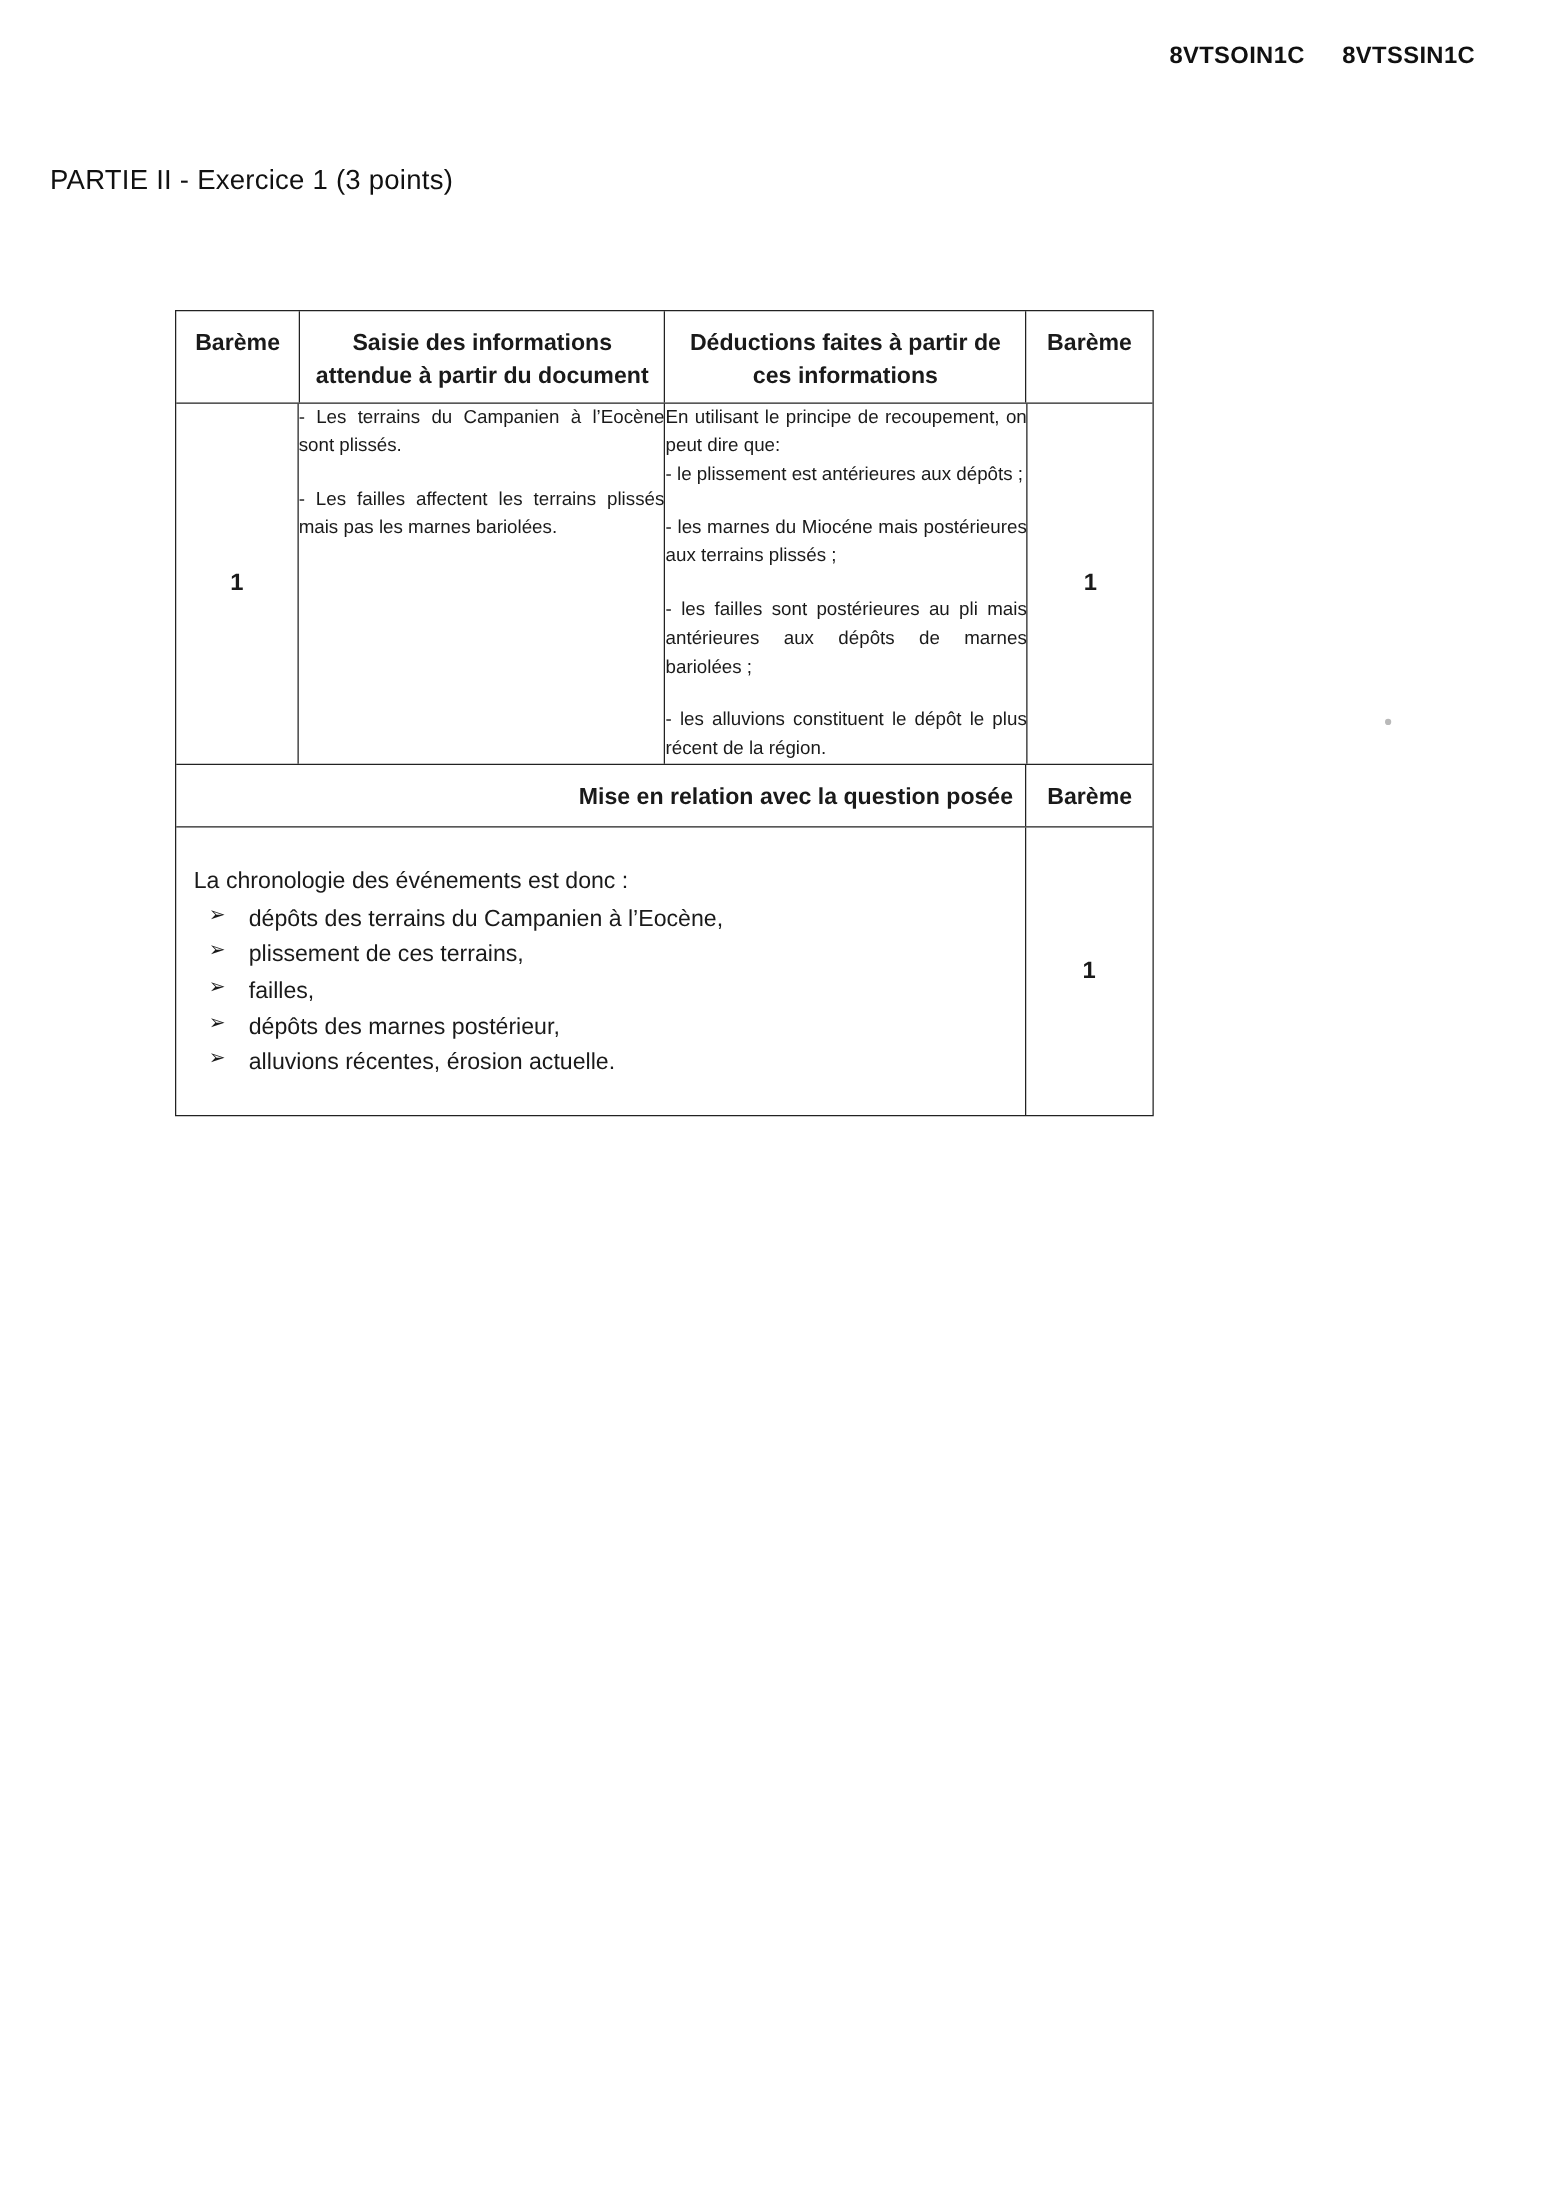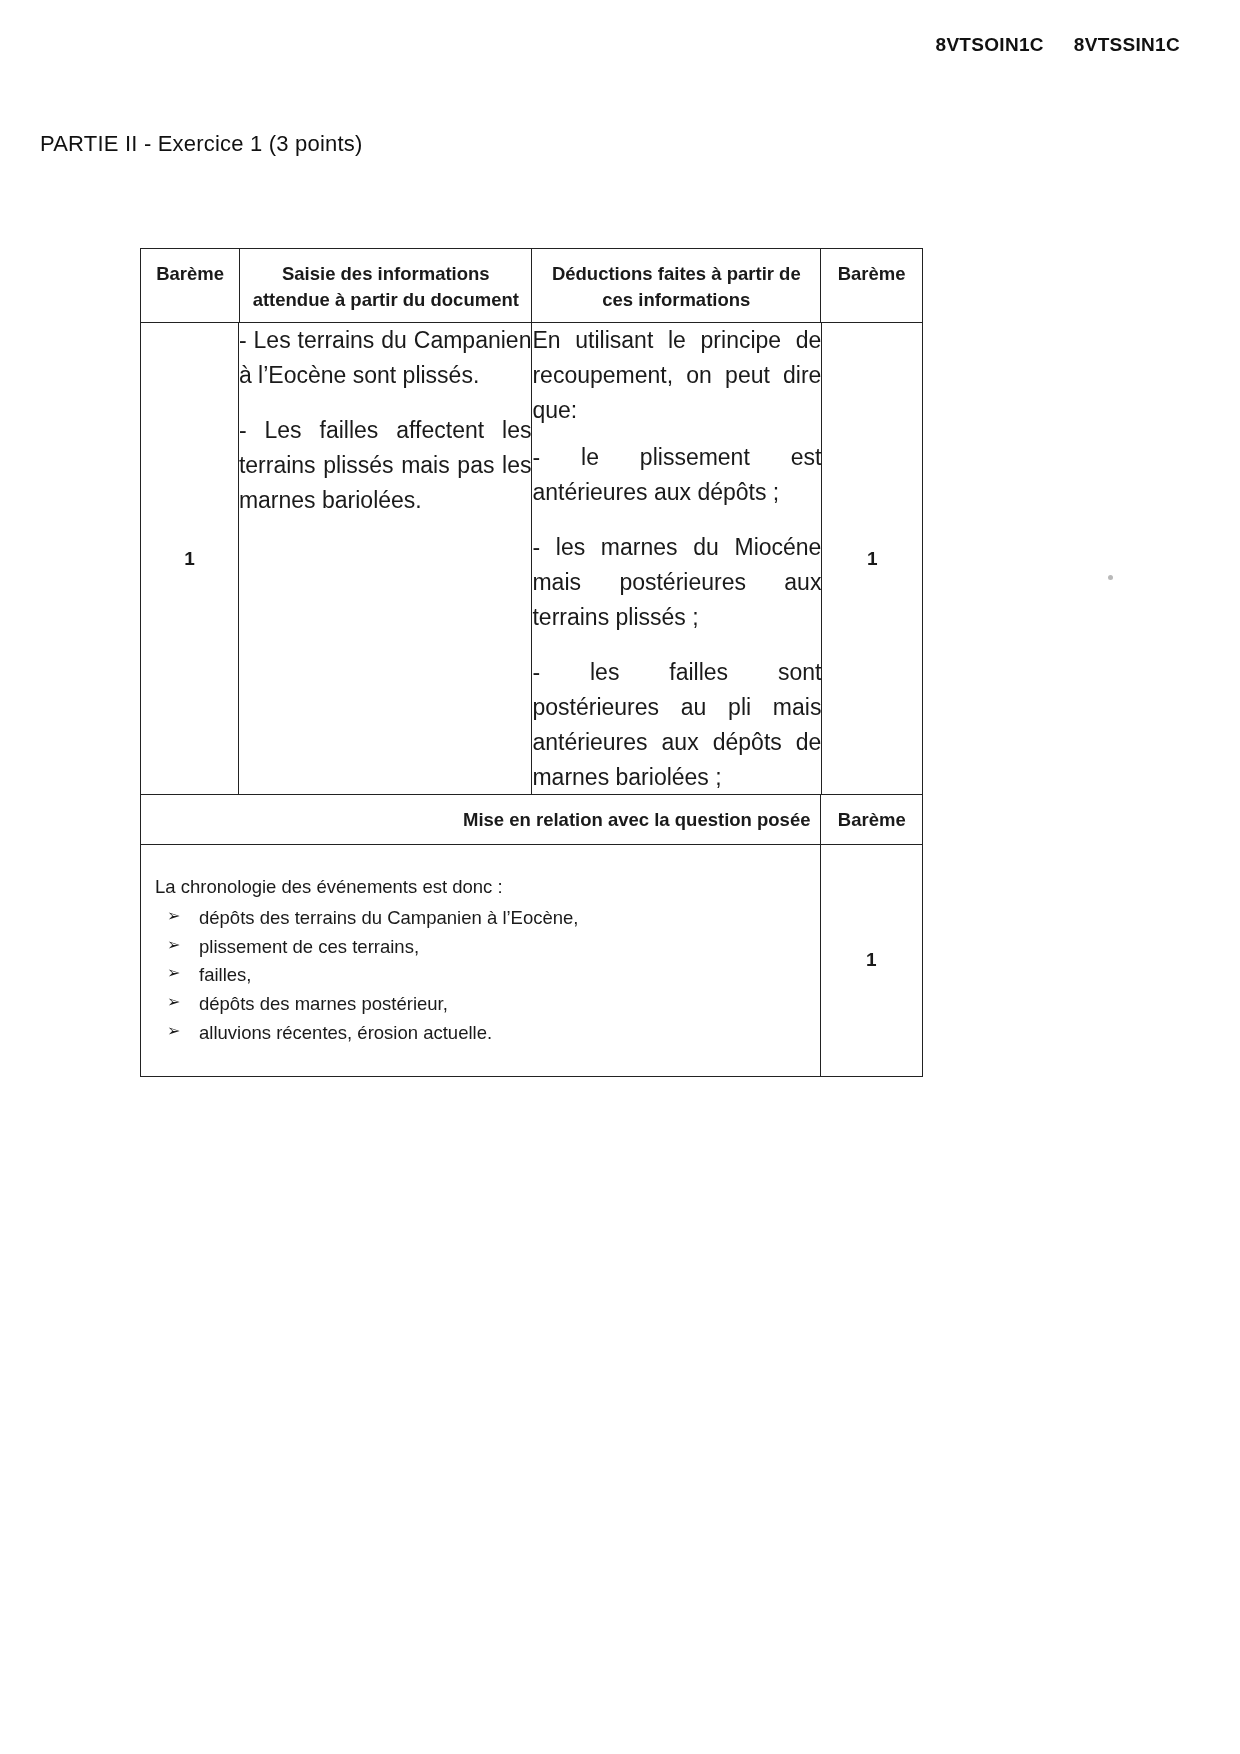--- a/index.html
+++ b/index.html
@@ -87,30 +87,30 @@
 
   .mark {
     display: flex;
     align-items: center;
     justify-content: center;
     font-weight: bold;
     font-size: 19px;
   }
 
   .textcol {
-    font-size: 23px;
+    font-size: 15px;
     line-height: 1.52;
     text-align: justify;
     padding: 14px 12px 14px 12px;
   }
   .textcol p { margin: 0 0 20px 0; }
   .textcol p:last-child { margin-bottom: 0; }
 
   .deduc-col { padding-top: 8px; }
-  .deduc-col p:first-child { margin-bottom: 12px; }
+  .deduc-col p:first-child { margin-bottom: 0; }
 
   .saisie-col { padding-top: 88px; }
 
   .relation-row .rel-cell {
     width: 766px;
     text-align: right;
     font-weight: bold;
     font-size: 18.5px;
     padding: 14px 10px 13px 10px;
   }
@@ -184,20 +184,21 @@
       <div class="cell c-saisie textcol saisie-col">
         <p>- Les terrains du Campanien à l’Eocène sont plissés.</p>
         <p>- Les failles affectent les terrains plissés mais pas les marnes bariolées.</p>
       </div>
 
       <div class="cell c-deduc textcol deduc-col">
         <p>En utilisant le principe de recoupement, on peut dire que:</p>
         <p>- le plissement est antérieures aux dépôts ;</p>
         <p>- les marnes du Miocéne mais postérieures aux terrains plissés ;</p>
         <p>- les failles sont postérieures au pli mais antérieures aux dépôts de marnes bariolées ;</p>
+        <p>- les alluvions constituent le dépôt le plus récent de la région.</p>
       </div>
 
       <div class="cell c-bareme2 mark">1</div>
     </div>
 
     <div class="row relation-row">
       <div class="cell rel-cell">Mise en relation avec la question posée</div>
       <div class="cell c-bareme2 bareme-label">Barème</div>
     </div>
 

